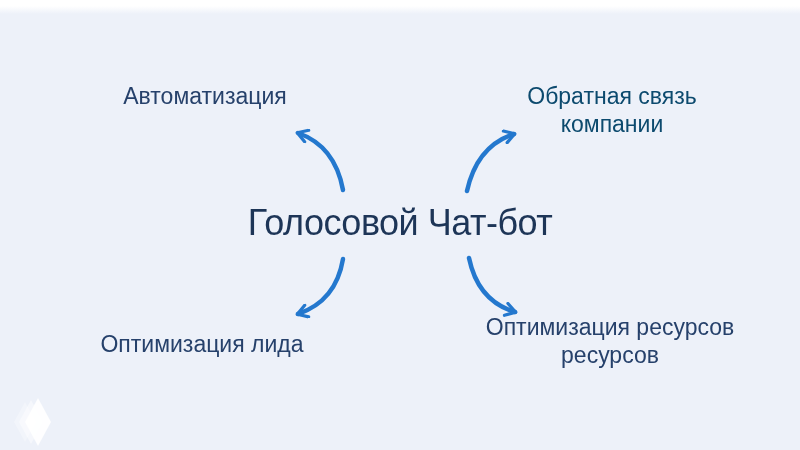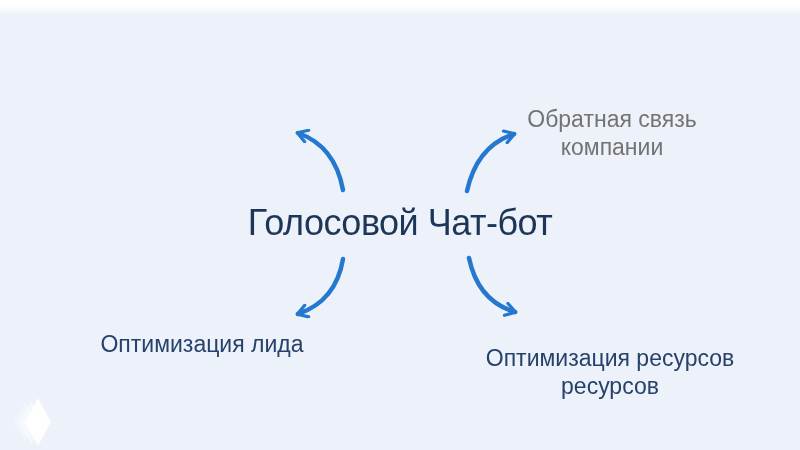--- a/index.html
+++ b/index.html
@@ -31,21 +31,21 @@
     position: absolute;
     text-align: center;
     font-size: 23px;
     line-height: 28px;
     font-weight: 400;
     color: #26416b;
   }
   .label-top-left    { left: 55px;  top: 82px;  width: 300px; }
   .label-top-right   { left: 462px; top: 82px;  width: 300px; }
   .label-bottom-left { left: 52px;  top: 330px; width: 300px; }
-  .label-bottom-right{ left: 460px; top: 344px; width: 300px; }
+  .label-bottom-right{ left: 460px; top: 313px; width: 300px; }
   .label-line { display: block; }
 </style>
 </head>
 <body>
 
 <div class="canvas">
 
   <svg class="arrows-svg" viewBox="0 0 800 450" aria-hidden="true">
     <defs>
       <marker id="ah" viewBox="0 0 10 10" refX="8" refY="5" markerWidth="3.4" markerHeight="3.4" orient="auto-start-reverse">
@@ -61,23 +61,24 @@
 
     <path class="arrow-path" d="M 343 190 Q 335 146 298 133" fill="none" stroke="#2478ce" stroke-width="4.5" stroke-linecap="round" marker-end="url(#ah)"></path>
     <path class="arrow-path" d="M 467 191 Q 477 146 514 134" fill="none" stroke="#2478ce" stroke-width="4.5" stroke-linecap="round" marker-end="url(#ah)"></path>
     <path class="arrow-path" d="M 343 259 Q 336 301 298 314" fill="none" stroke="#2478ce" stroke-width="4.5" stroke-linecap="round" marker-end="url(#ah)"></path>
     <path class="arrow-path" d="M 469 258 Q 478 301 515 312" fill="none" stroke="#2478ce" stroke-width="4.5" stroke-linecap="round" marker-end="url(#ah)"></path>
   </svg>
 
   <div class="diagram-title" style="color: rgb(29, 53, 87);">Голосовой Чат-бот</div>
 
   <div class="diagram-label label-top-left" style="color: rgb(38, 65, 107);">
+    <span class="label-line">Автоматизация</span>
   </div>
 
-  <div class="diagram-label label-top-right" style="color: #737373; margin-top: 23px;">
+  <div class="diagram-label label-top-right" style="color: #0c4a6e;">
     <span class="label-line">Обратная связь</span>
     <span class="label-line">компании</span>
   </div>
 
   <div class="diagram-label label-bottom-left" style="color: rgb(38, 65, 107);">
     <span class="label-line">Оптимизация лида</span>
   </div>
 
   <div class="diagram-label label-bottom-right" style="color: rgb(38, 65, 107);">
     <span class="label-line">Оптимизация ресурсов</span>

